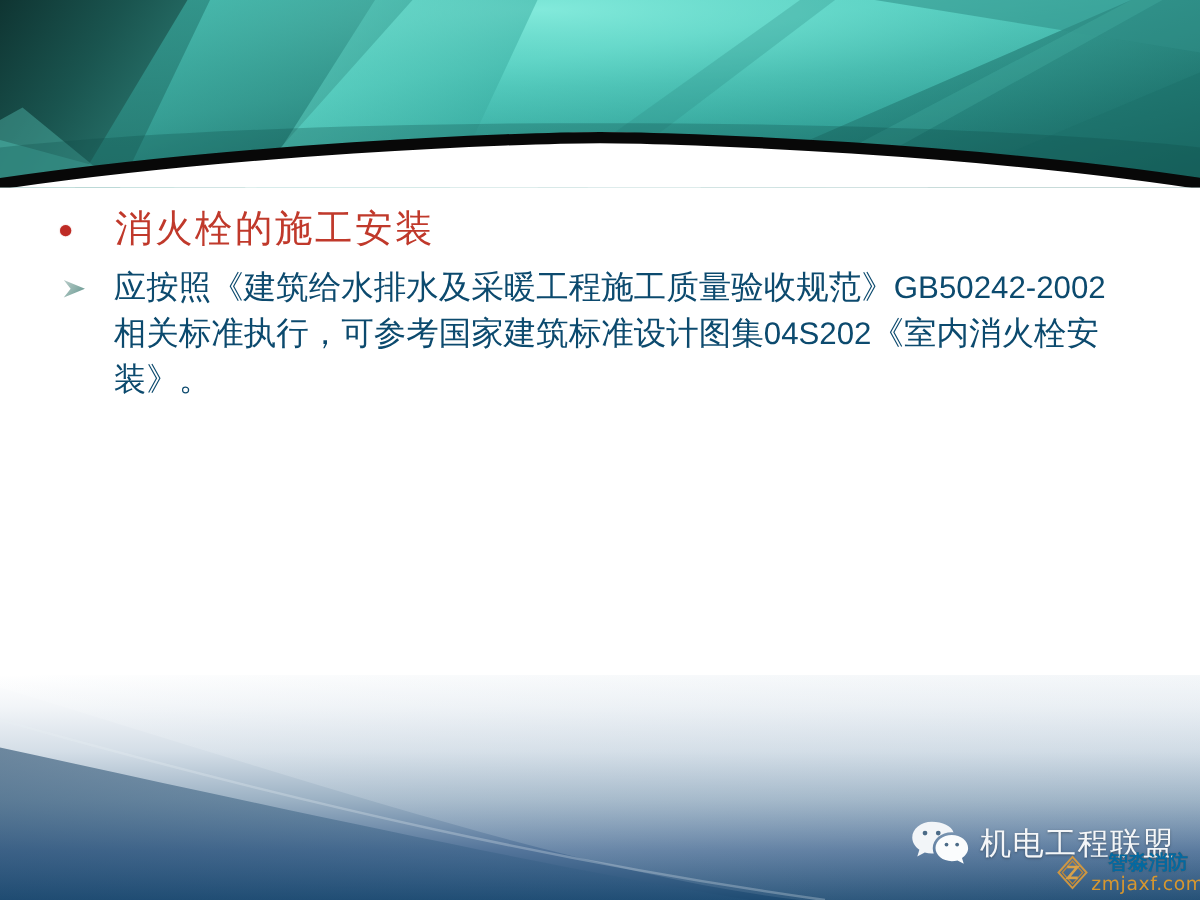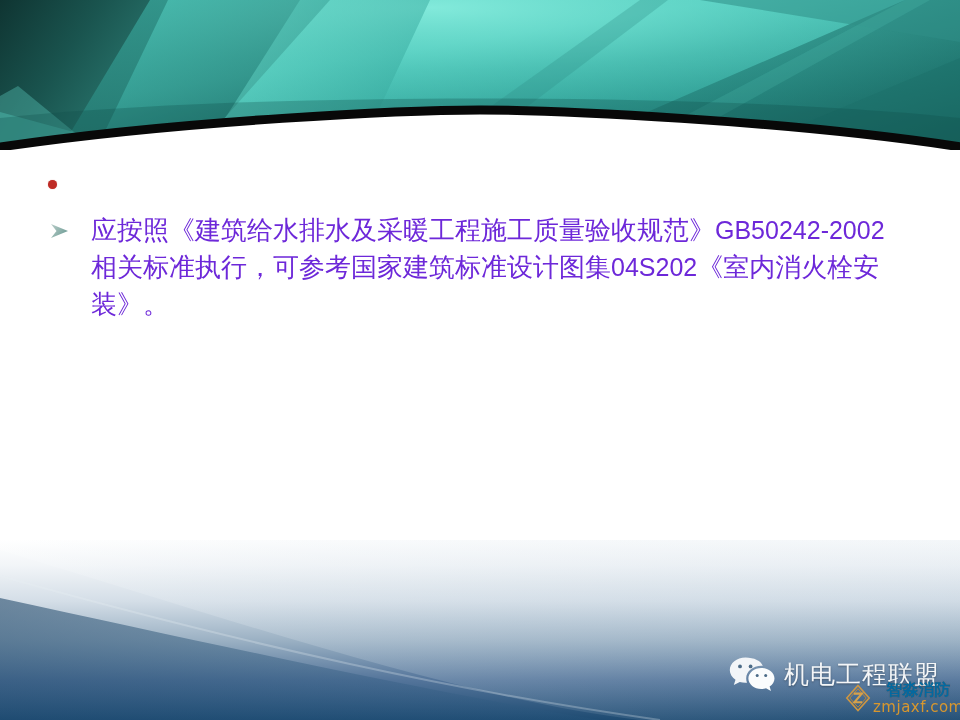--- a/index.html
+++ b/index.html
@@ -85,21 +85,21 @@
     height: 16px;
     margin-top: 11px;
     margin-right: 21px;
   }
   .bullet-arrow svg { display:block; width:20px; height:16px; }
 
   .para-text {
     font-family: "DejaVu Serif", "Liberation Serif", serif;
     font-size: 26px;
     line-height: 37px;
-    color: #6d28d9;
+    color: #0c4a6e;
     letter-spacing: 0px;
     width: 810px;
     text-align: left;
   }
   .para-text .latin {
     font-family: "Liberation Sans", "DejaVu Sans", sans-serif;
     font-size: 25px;
     letter-spacing: 0px;
   }
 
@@ -262,20 +262,21 @@
 
         <path d="M-20,150 C180,119 420,110 480,110 C540,110 790,119 980,150" fill="none" stroke="#080808" stroke-width="9" stroke-linecap="round"></path>
       </g>
     </svg>
   </div>
 
   <div class="content">
 
     <div class="heading-row">
       <span class="bullet-dot"></span>
+      <span class="heading-text">消火栓的施工安装</span>
     </div>
 
     <div class="para-row">
       <span class="bullet-arrow">
         <svg viewBox="0 0 20 16" xmlns="http://www.w3.org/2000/svg">
           <defs>
             <linearGradient id="gArrow" x1="0" y1="0" x2="1" y2="0.6">
               <stop offset="0%" stop-color="#B9CCC9"></stop>
               <stop offset="60%" stop-color="#8FB2AC"></stop>
               <stop offset="100%" stop-color="#6E9C96"></stop>

